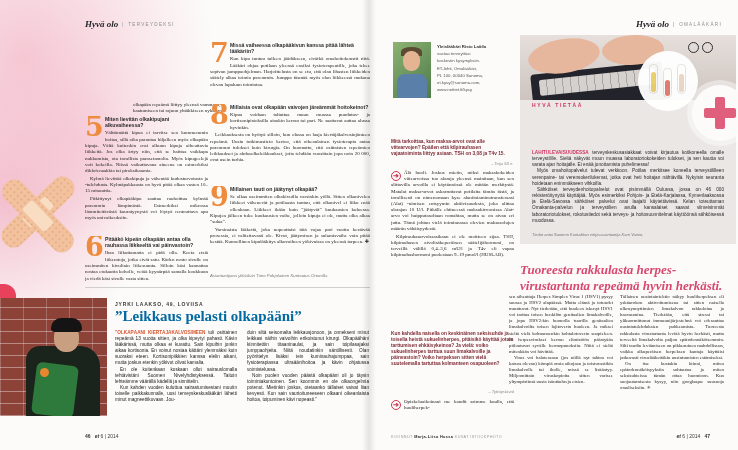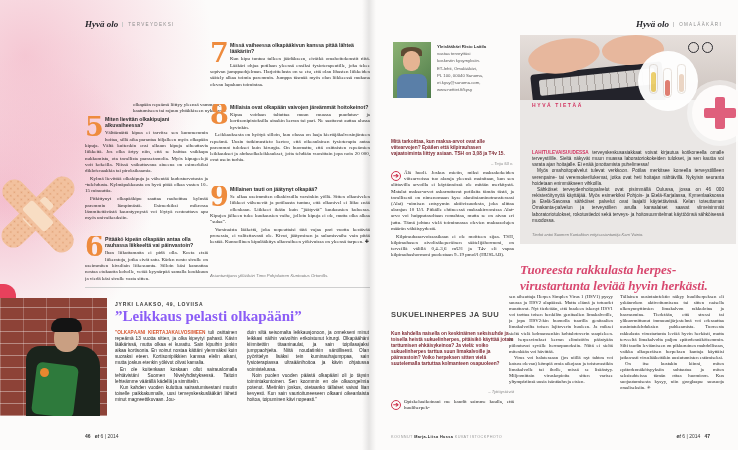--- a/index.html
+++ b/index.html
@@ -43,21 +43,21 @@
   
   .case-photo{left:0;top:298px;width:107px;height:118px;overflow:hidden;
     background:repeating-linear-gradient(0deg, rgba(255,255,255,.38) 0 1px, transparent 1px 12px),
                repeating-linear-gradient(90deg, rgba(255,255,255,.22) 0 1px, transparent 1px 23px),#8d4237;}
   .cp-body{position:absolute;left:26px;top:48px;width:74px;height:70px;background:#1b241c;border-radius:14px 20px 0 0;}
   .cp-green{position:absolute;left:34px;top:66px;width:42px;height:52px;background:#2e7a3c;border-radius:6px;transform:rotate(7deg);}
   .cp-badge{position:absolute;left:40px;top:70px;width:9px;height:9px;background:#e8872f;border-radius:50%;}
   .cp-head{position:absolute;left:54px;top:26px;width:25px;height:28px;background:#c99f82;border-radius:45%;}
   .cp-cap{position:absolute;left:51px;top:20px;width:31px;height:14px;background:#141414;border-radius:10px 10px 4px 4px;}
   .kicker{font-weight:bold;font-size:5px;letter-spacing:.8px;color:#3a3a3a;}
-  .case-headline{font-family:"Liberation Serif",serif;font-weight:bold;font-size:15px;color:#8b5cf6;}
+  .case-headline{font-family:"Liberation Serif",serif;font-weight:bold;font-size:15px;color:#0369a1;}
   .case p{font-size:4.7px;line-height:6.1px;color:#222;text-align:justify;}
   .case p + p{text-indent:5px;margin-top:0;}
   .case-lead{color:#d6552e;font-weight:bold;}
 
   .footer{font-size:5px;color:#3a3a3a;}
   .footer b{font-weight:bold;}
   .footer .et{font-style:italic;font-weight:bold;}
 
   
   .expert-photo{left:393px;top:42px;width:38px;height:56px;background:linear-gradient(135deg,#8db374,#4d7a49);overflow:hidden;}
@@ -202,21 +202,20 @@
 
   <div class="abs midq clip" style="left:391px;top:139px;width:122px;height:26px;">Mitä tarkoittaa, kun maksa-arvot ovat alle viitearvojen? Epäilen että kilpirauhasen vajaatoiminta liittyy asiaan. TSH on 3,08 ja T4v 15.</div>
   <div class="abs asker" style="left:391px;top:161px;width:122px;">– Teija 53 v.</div>
 
   <div class="abs clip" style="left:391px;top:170px;width:123px;height:118px;">
     <span class="arrow-ic">➔</span>
     <p class="mid-ans serif">Älä huoli. Joskus mietin, miksi maksakokeiden viitearvoissa tuo alaraja yleensä mainitaan, kun sen alittavilla arvoilla ei käytännössä ole mitään merkitystä. Matalat maksa-arvot askarruttavat potilaita tämän tästä, ja tavallisesti on nimenomaan kyse alaniiniaminotransferaasi (Alat) -nimisen entsyymin aktiivisuudesta, joka alittaa alarajan 10 U/l. Pitkälle ehtineessä maksakirroosissa Alat-arvo voi huipputasoltaan romahtaa, mutta se on aivan eri juttu. Tämä johtuu vielä toiminnassa olevien maksasolujen määrän vähäisyydestä.</p>
     <p class="mid-ans serif ind" style="margin-top:1.5px;">Kilpirauhasarvoissasikaan ei ole moitteen sijaa. TSH, kilpirauhasen aivolisäkeperäinen säätelijähormoni, on terveillä välillä 0,4–3,6 mU/l ja T4v eli vapaa kilpirauhashormoni puolestaan 9–19 pmol/l (HUSLAB).</p>
   </div>
 
-  <div class="abs colhead clip" style="left:391px;top:310px;width:110px;height:19px;">SUKUELINHERPES JA SUU</div>
   <div class="abs midq clip" style="left:391px;top:331px;width:123px;height:56px;">Kun kahdella naisella on keskinäinen seksisuhde ja toisella heistä sukuelinherpes, pitäisikö käyttää jotain tarttumisen ehkäisykeinoa? Ja vielä: voiko sukuelinherpes tarttua suun limakalvoille ja päinvastoin? Voiko herpeksen sitten vielä suutelemalla tartuttaa kolmanteen osapuoleen?</div>
   <div class="abs asker" style="left:391px;top:389px;width:123px;">– Tyttöystävät</div>
 
   <div class="abs clip" style="left:391px;top:399px;width:123px;height:20px;">
     <span class="arrow-ic">➔</span>
     <p class="mid-ans serif">Opiskeluaikoinani me kandit saimme kuulla, että huuliherpek-</p>
   </div>
 
   <div class="abs mid-footer" style="left:391px;top:435px;width:130px;">
     <span>KOONNUT</span>
@@ -256,21 +255,21 @@
     <div class="abs feat-body clip" style="left:12px;top:115px;width:192px;height:81px;">
       <p><span class="leadword">LÄHITULEVAISUUDESSA</span><span> terveyskeskusasiakkaat voivat kirjautua kotikoneella omalle terveystilille. Sieltä näkyvät muun muassa laboratoriokokeiden tulokset, ja sen kautta voi varata ajan hoitajalle. Ei enää jonottamista puhelimessa!</span></p>
       <p>Myös omahoitopalvelut tulevat verkkoon. Potilas merkitsee koneella terveystililleen verenpaine- tai verensokerilukemat, jotka ovat heti hoitajan nähtävillä. Nykyisin seuranta hoidetaan enimmäkseen vihkoilla.</p>
       <p>Sähköiset terveydenhoitopalvelut ovat pisimmällä Oulussa, jossa on 46 000 rekisteröitynyttä käyttäjää. Myös esimerkiksi Pohjois- ja Etelä-Karjalassa, Kymenlaaksossa ja Etelä-Savossa sähköiset palvelut ovat laajalti käytettävissä. Kelan toteuttaman Omakanta-palvelun ja terveystilien avulla kansalaiset saavat viimeisimmät laboratoriotulokset, rokotustiedot sekä terveys- ja hoitosuunnitelmat käyttöönsä sähköisessä muodossa.</p>
     </div>
     <div class="abs feat-credit clip" style="left:12px;top:197px;width:192px;height:7px;">Tiedot antoi Suomen Kuntaliiton erityisasiantuntija Karri Vainio.</div>
   </div>
 
   <div class="abs pull-quote" style="left:520px;top:254px;width:218px;">
     <div>Tuoreesta rakkulasta herpes-</div>
-    <div>virustartunta leviää hyvin herkästi.</div>
+    <div>virustartunta repeämä hyvin herkästi.</div>
   </div>
 
   <div class="abs herpes clip" style="left:509px;top:294px;width:104px;height:138px;">
     <p>sen aiheuttaja Herpes Simplex Virus 1 (HSV1) pysyy suussa ja HSV2 alapäässä. Mutta elämä ja totuudet muuttuvat. Nyt tiedetään, että huuleen iskenyt HSV1 voi tarttua toisen henkilön genitaalien limakalvoille, ja jopa HSV2:kin huonolla tuurilla genitaalien limakalvoilta toisen lajitoverin huuleen. Ja miksei sieltä vielä kolmannenkin kohtalotoverin suupieleen. Ja herpesvirukset kerran elimistöön päästyään piiloutuvat syvälle hermopunoksiin. Niitä ei sieltä mitenkään voi hävittää.</p>
     <p>Virus voi halutessaan (jos niillä nyt tahtoa voi katsoa olevan) kömpiä omia aikojaan ja toistuvastikin limakalvolle tai iholle, missä se lisääntyy. Miljoonittain viruskopioita sitten varisee yltympäriinsä uusia isäntäuhreja etsien.</p>
   </div>
   <div class="abs herpes clip" style="left:620px;top:294px;width:104px;height:138px;">
     <p>Tällainen uusintainfektio näkyy huuliherpeksen eli yskänrokon aktivoitumisena tai sitten naisella ulkosynnyttimien limakalvon rakkuloina ja haavaumina. Tiedetään, että stressi tai ylikuormittunut immuunijärjestelmä voi edesauttaa uusintatulehduksien puhkeamista. Tuoreesta rakkulasta virustartunta leviää hyvin herkästi, mutta terveeltä limakalvolta paljon epätodennäköisemmin. Silti taudin leviämiseen on pikkuruinen mahdollisuus, vaikka alkuperäisen herpeksen kantaja käyttäisi jatkuvasti viruslääkettäkin uusiutumisten estämiseksi.</p>
     <p>On itse kustakin kiinni, miten epätodennäköisyyksiin suhtautua ja miten seksisuhteissa tämän ottaa huomioon. Kun suojautumisesta kysyy, niin googlaapa: suusuoja oraaliseksiin. ✳</p>
   </div>

